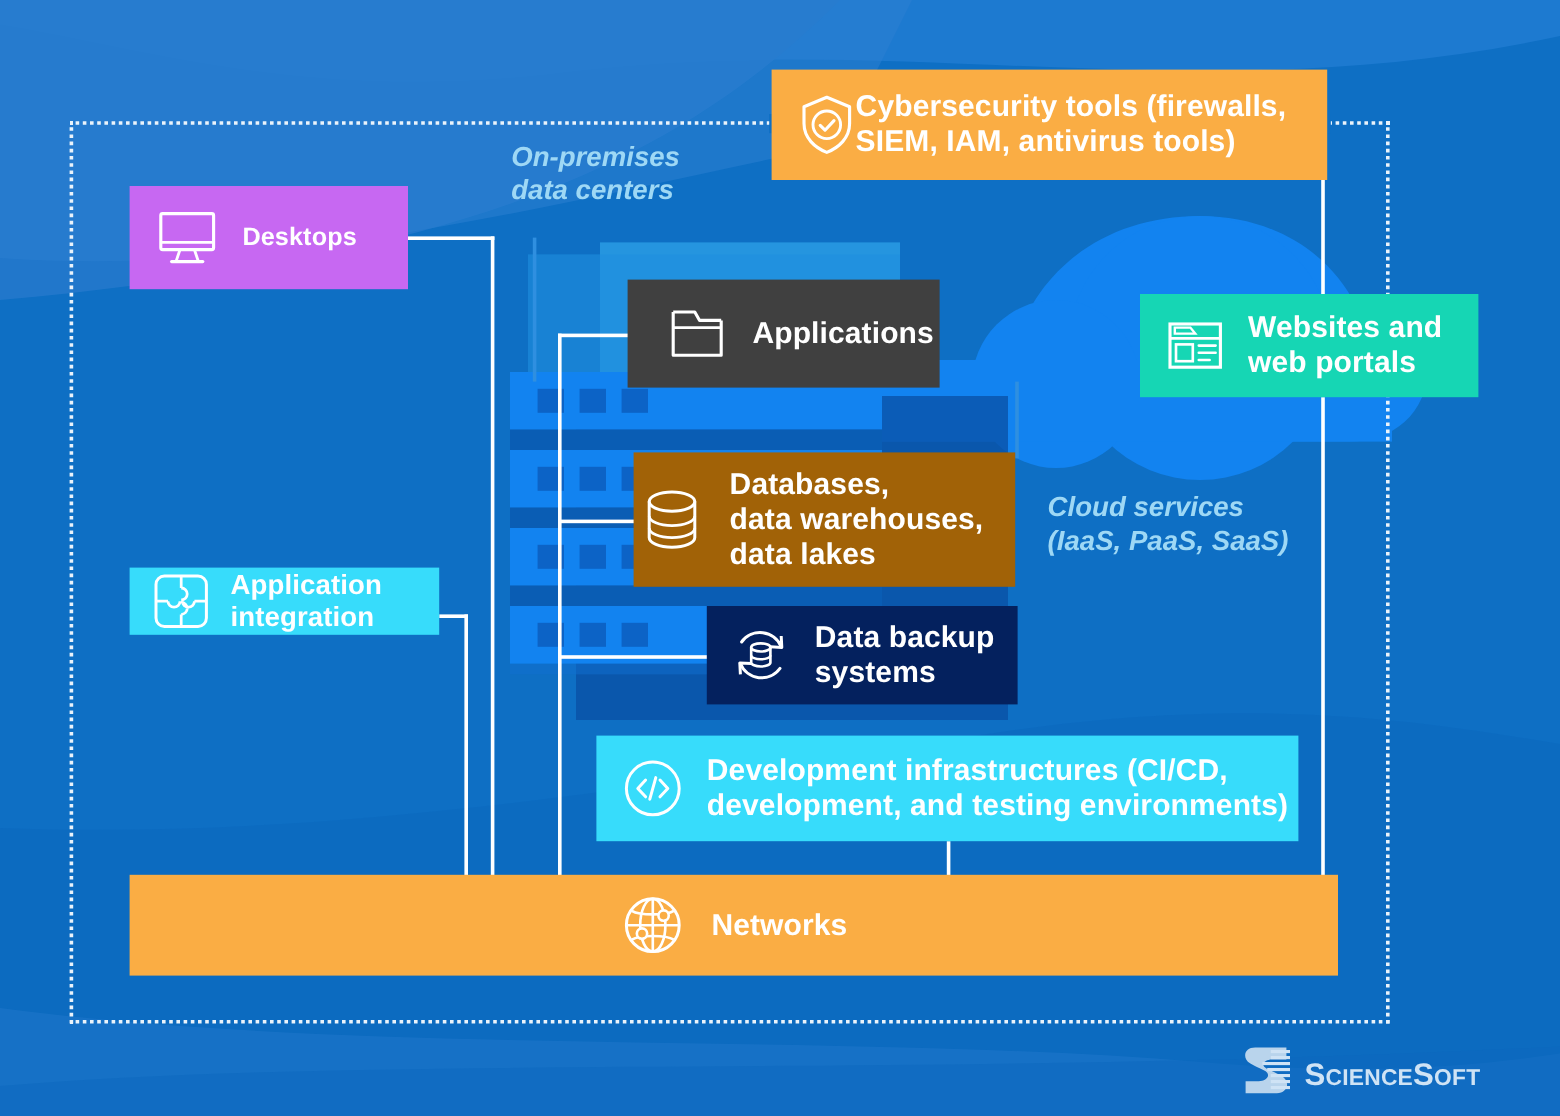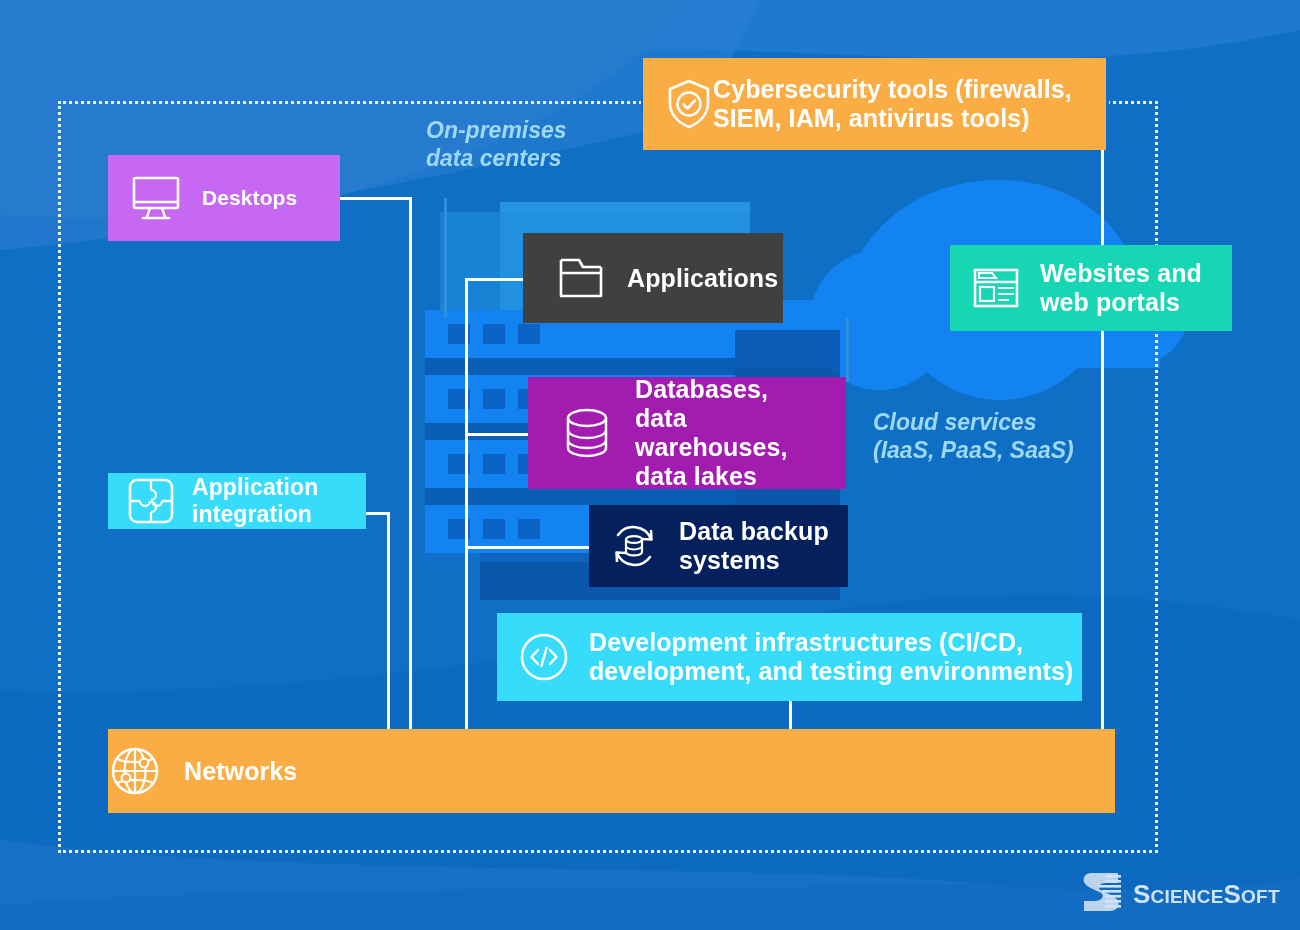--- a/index.html
+++ b/index.html
@@ -49,46 +49,46 @@
 
   #box-appint{left:108px;top:473px;width:258px;height:56px;background:#37dcfb;padding-left:18px;}
   #box-appint .lbl{font-size:23px;margin-left:16px;}
 
   #box-apps{left:523px;top:233px;width:260px;height:90px;background:#404040;padding-left:32px;}
   #box-apps .lbl{font-size:25px;margin-left:20px;}
 
   #box-web{left:950px;top:245px;width:282px;height:86px;background:#16d6b4;padding-left:20px;}
   #box-web .lbl{font-size:25px;margin-left:18px;}
 
-  #box-db{left:528px;top:377px;width:318px;height:112px;background:#a21caf;padding-left:33px;}
+  #box-db{left:528px;top:377px;width:318px;height:112px;background:#a16207;padding-left:6px;}
   #box-db .lbl{font-size:25px;margin-left:22px;}
 
   #box-backup{left:589px;top:505px;width:259px;height:82px;background:#04215e;padding-left:18px;}
   #box-backup .lbl{font-size:25px;margin-left:18px;}
 
   #box-dev{left:497px;top:613px;width:585px;height:88px;background:#37dcfb;padding-left:20px;}
   #box-dev .lbl{font-size:25px;margin-left:18px;}
 
   #box-cyber{left:643px;top:58px;width:463px;height:92px;background:#faad44;padding-left:22px;}
   #box-cyber .lbl{font-size:25px;}
 
   #box-networks{left:108px;top:729px;width:1007px;height:84px;background:#faad44;
-     }
+     justify-content:center;}
   #box-networks .lbl{font-size:25px;margin-left:22px;}
 
   
   .annot{
     position:absolute;color:#9ed8f5;font-style:italic;font-weight:bold;
     font-size:23px;line-height:1.22;white-space:pre-line;
   }
   #annot-onprem{left:426px;top:116px;}
   #annot-cloud{left:873px;top:408px;}
 
   
-  #logo{position:absolute;left:1078px;top:868px;display:flex;align-items:center;}
+  #logo{position:absolute;left:1032px;top:868px;display:flex;align-items:center;}
   #logo .mark{flex:0 0 auto;}
   #logo .word{
     margin-left:9px;color:#cfe3f5;font-size:26px;font-weight:bold;
     letter-spacing:.2px;line-height:1;white-space:nowrap;
   }
   #logo .word .sm{font-size:19px;}
 </style>
 </head>
 <body>
 

